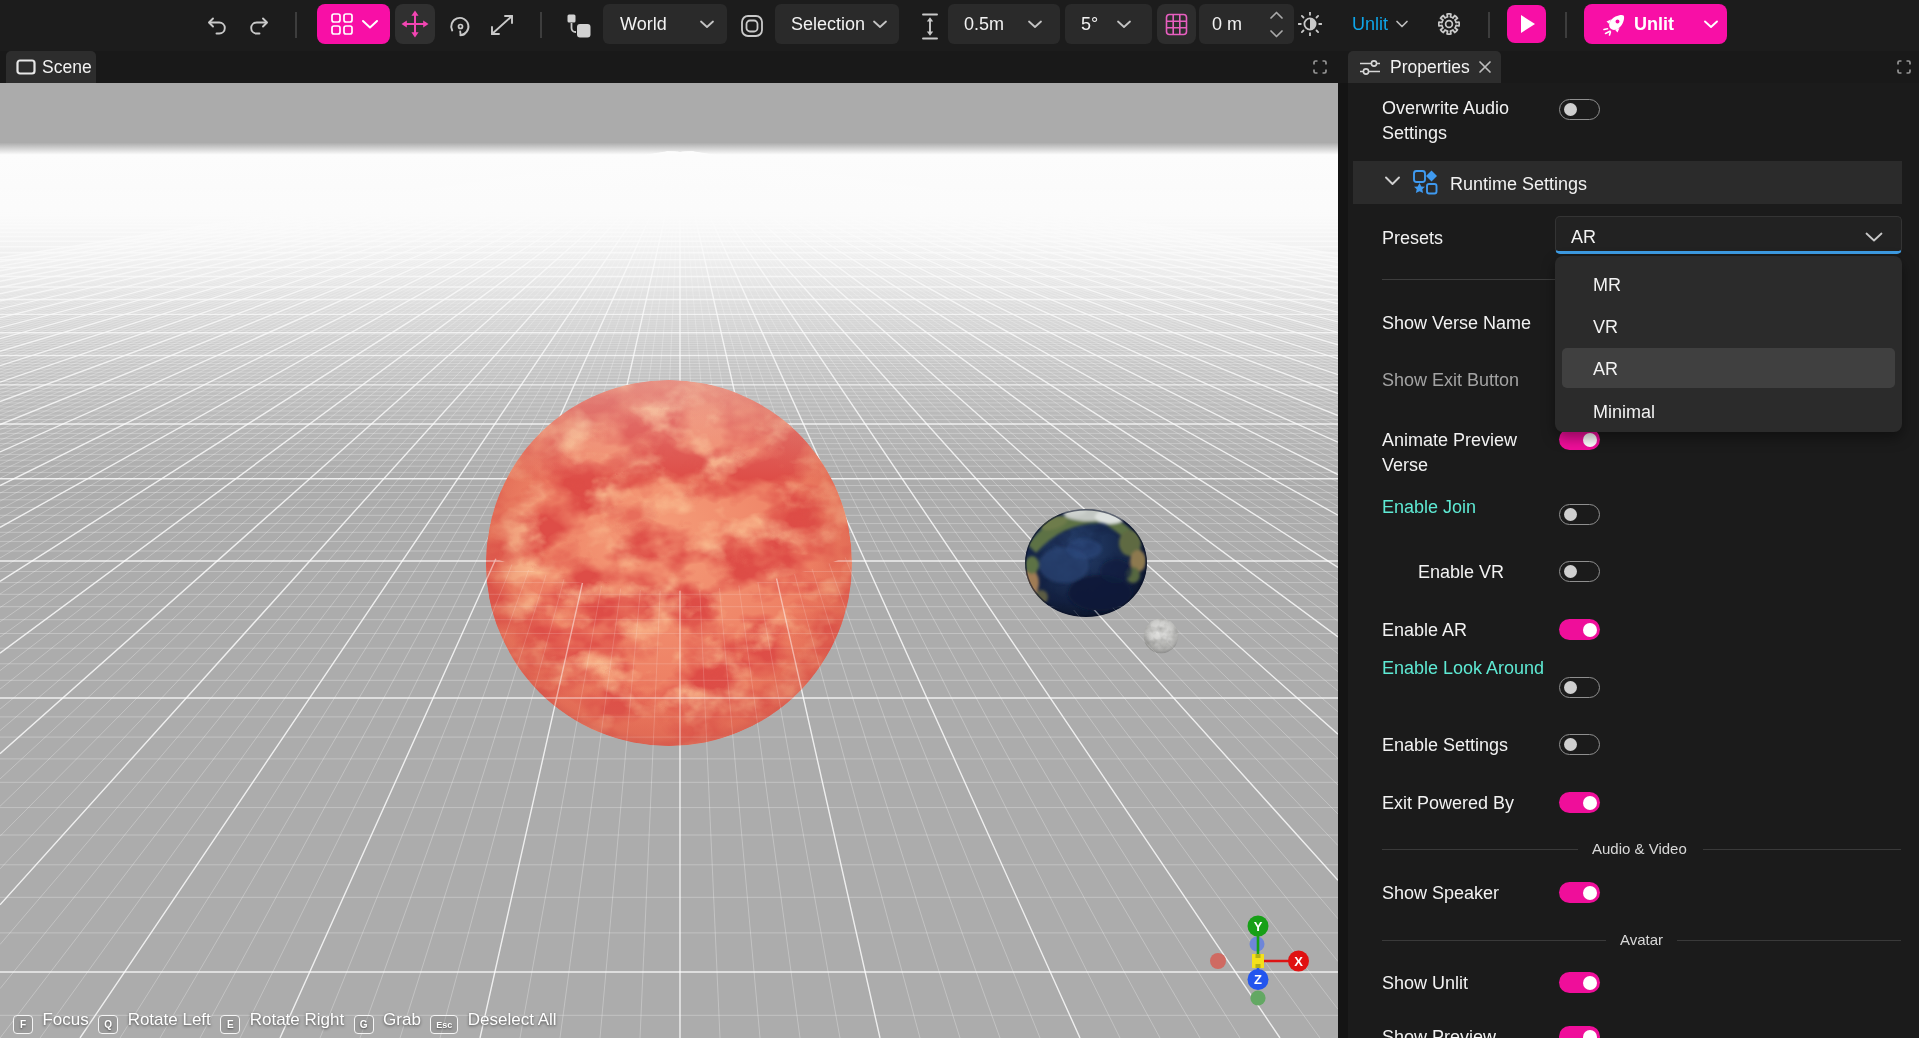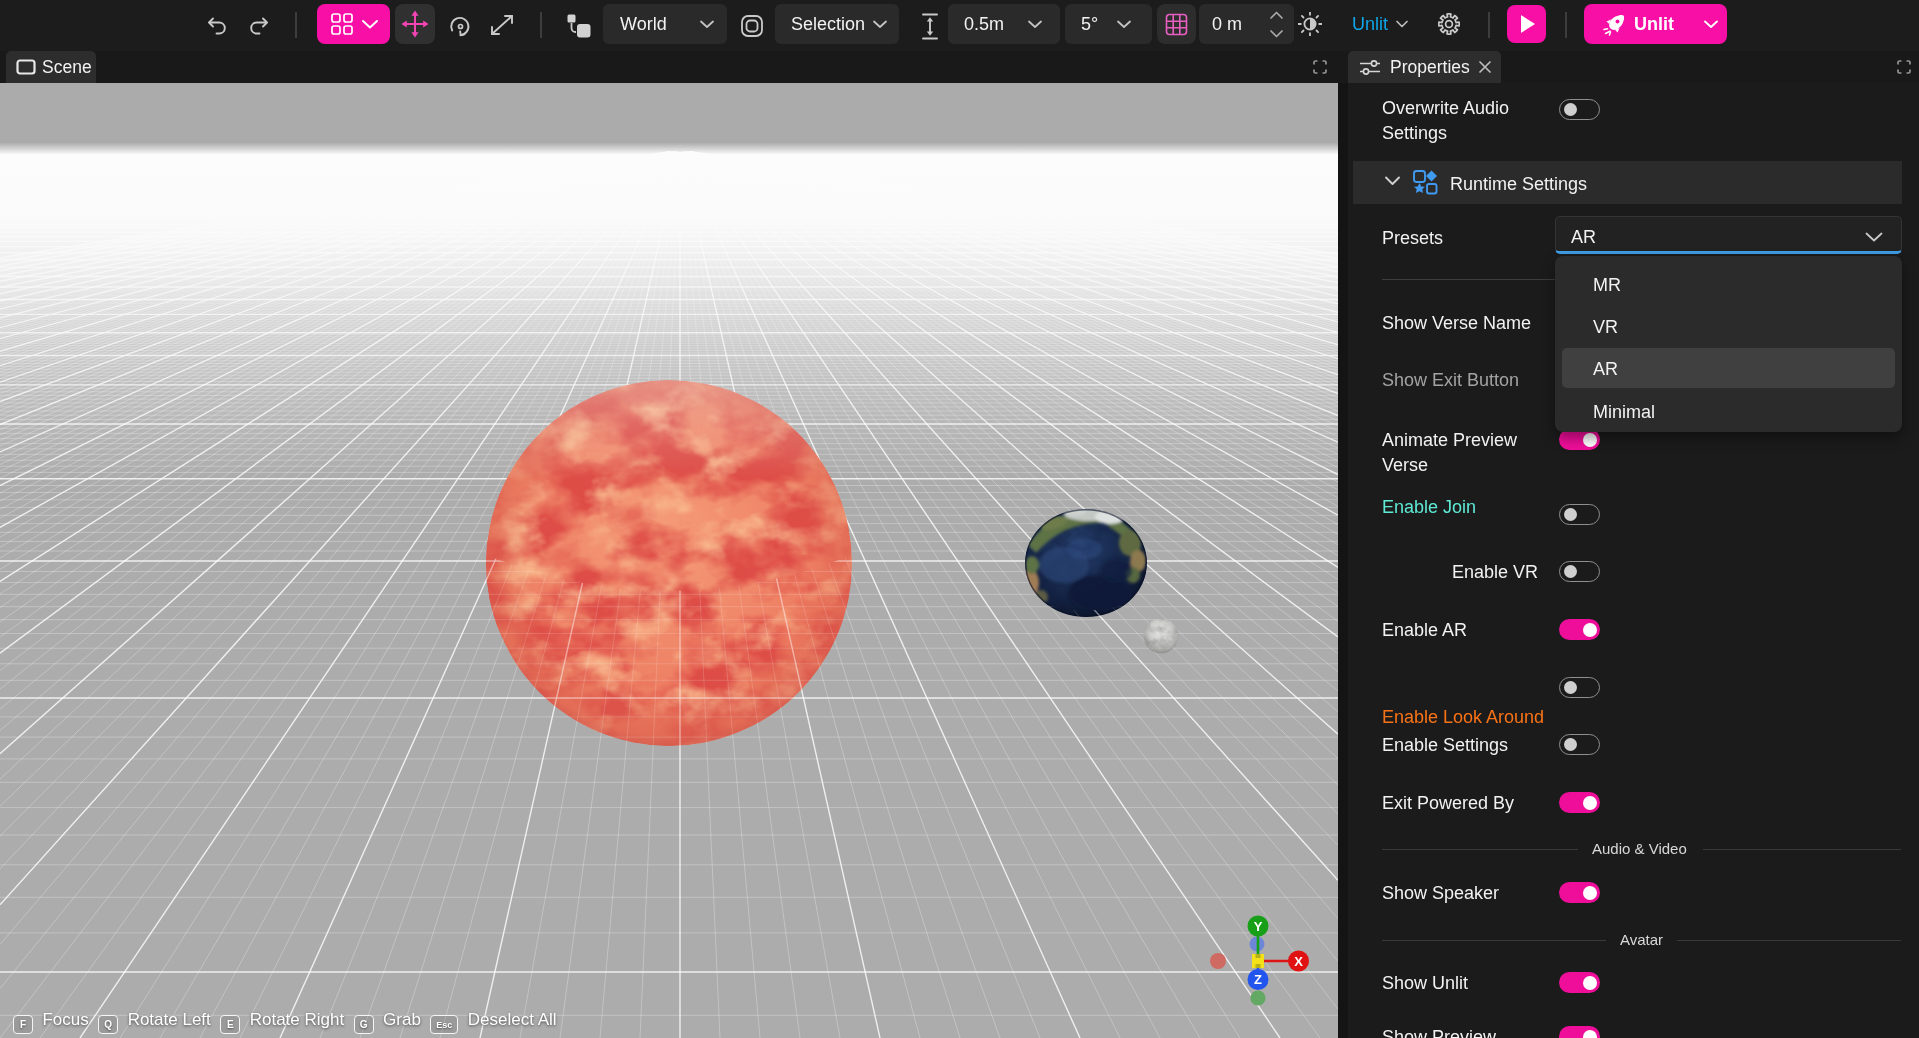--- a/index.html
+++ b/index.html
@@ -202,29 +202,29 @@
 <div style="position:absolute;left:1382px;top:314px;font-size:18px;color:#f2f2f2;line-height:1">Show Verse Name</div>
 <div style="position:absolute;left:1382px;top:371px;font-size:18px;color:#a3a3a3;line-height:1">Show Exit Button</div>
 <div style="position:absolute;left:1382px;top:428px;width:170px;font-size:18px;color:#f2f2f2;line-height:24.5px">Animate Preview Verse</div>
 <div style="position:absolute;left:1559px;top:429px;width:41px;height:21px;border-radius:11px;background:#ef0e9a">
     <div style="position:absolute;right:3.5px;top:3.5px;width:14px;height:14px;border-radius:50%;background:#fff"></div>
   </div>
 <div style="position:absolute;left:1382px;top:498px;font-size:18px;color:#5eead4;line-height:1">Enable Join</div>
 <div style="position:absolute;left:1559px;top:504px;width:41px;height:21px;border-radius:11px;border:1px solid #8f8f8f;box-sizing:border-box">
     <div style="position:absolute;left:3.5px;top:3px;width:13px;height:13px;border-radius:50%;background:#cfcfcf"></div>
   </div>
-<div style="position:absolute;left:1452px;top:563px;font-size:18px;color:#f2f2f2;line-height:1">Enable VR</div>
+<div style="position:absolute;left:1418px;top:563px;font-size:18px;color:#f2f2f2;line-height:1">Enable VR</div>
 <div style="position:absolute;left:1559px;top:561px;width:41px;height:21px;border-radius:11px;border:1px solid #8f8f8f;box-sizing:border-box">
     <div style="position:absolute;left:3.5px;top:3px;width:13px;height:13px;border-radius:50%;background:#cfcfcf"></div>
   </div>
 <div style="position:absolute;left:1382px;top:621px;font-size:18px;color:#f2f2f2;line-height:1">Enable AR</div>
 <div style="position:absolute;left:1559px;top:619px;width:41px;height:21px;border-radius:11px;background:#ef0e9a">
     <div style="position:absolute;right:3.5px;top:3.5px;width:14px;height:14px;border-radius:50%;background:#fff"></div>
   </div>
-<div style="position:absolute;left:1382px;top:708px;font-size:18px;color:#f97316;line-height:1">Enable Look Around</div>
+<div style="position:absolute;left:1382px;top:659px;font-size:18px;color:#5eead4;line-height:1">Enable Look Around</div>
 <div style="position:absolute;left:1559px;top:677px;width:41px;height:21px;border-radius:11px;border:1px solid #8f8f8f;box-sizing:border-box">
     <div style="position:absolute;left:3.5px;top:3px;width:13px;height:13px;border-radius:50%;background:#cfcfcf"></div>
   </div>
 <div style="position:absolute;left:1382px;top:736px;font-size:18px;color:#f2f2f2;line-height:1">Enable Settings</div>
 <div style="position:absolute;left:1559px;top:734px;width:41px;height:21px;border-radius:11px;border:1px solid #8f8f8f;box-sizing:border-box">
     <div style="position:absolute;left:3.5px;top:3px;width:13px;height:13px;border-radius:50%;background:#cfcfcf"></div>
   </div>
 <div style="position:absolute;left:1382px;top:794px;font-size:18px;color:#f2f2f2;line-height:1">Exit Powered By</div>
 <div style="position:absolute;left:1559px;top:792px;width:41px;height:21px;border-radius:11px;background:#ef0e9a">
     <div style="position:absolute;right:3.5px;top:3.5px;width:14px;height:14px;border-radius:50%;background:#fff"></div>

